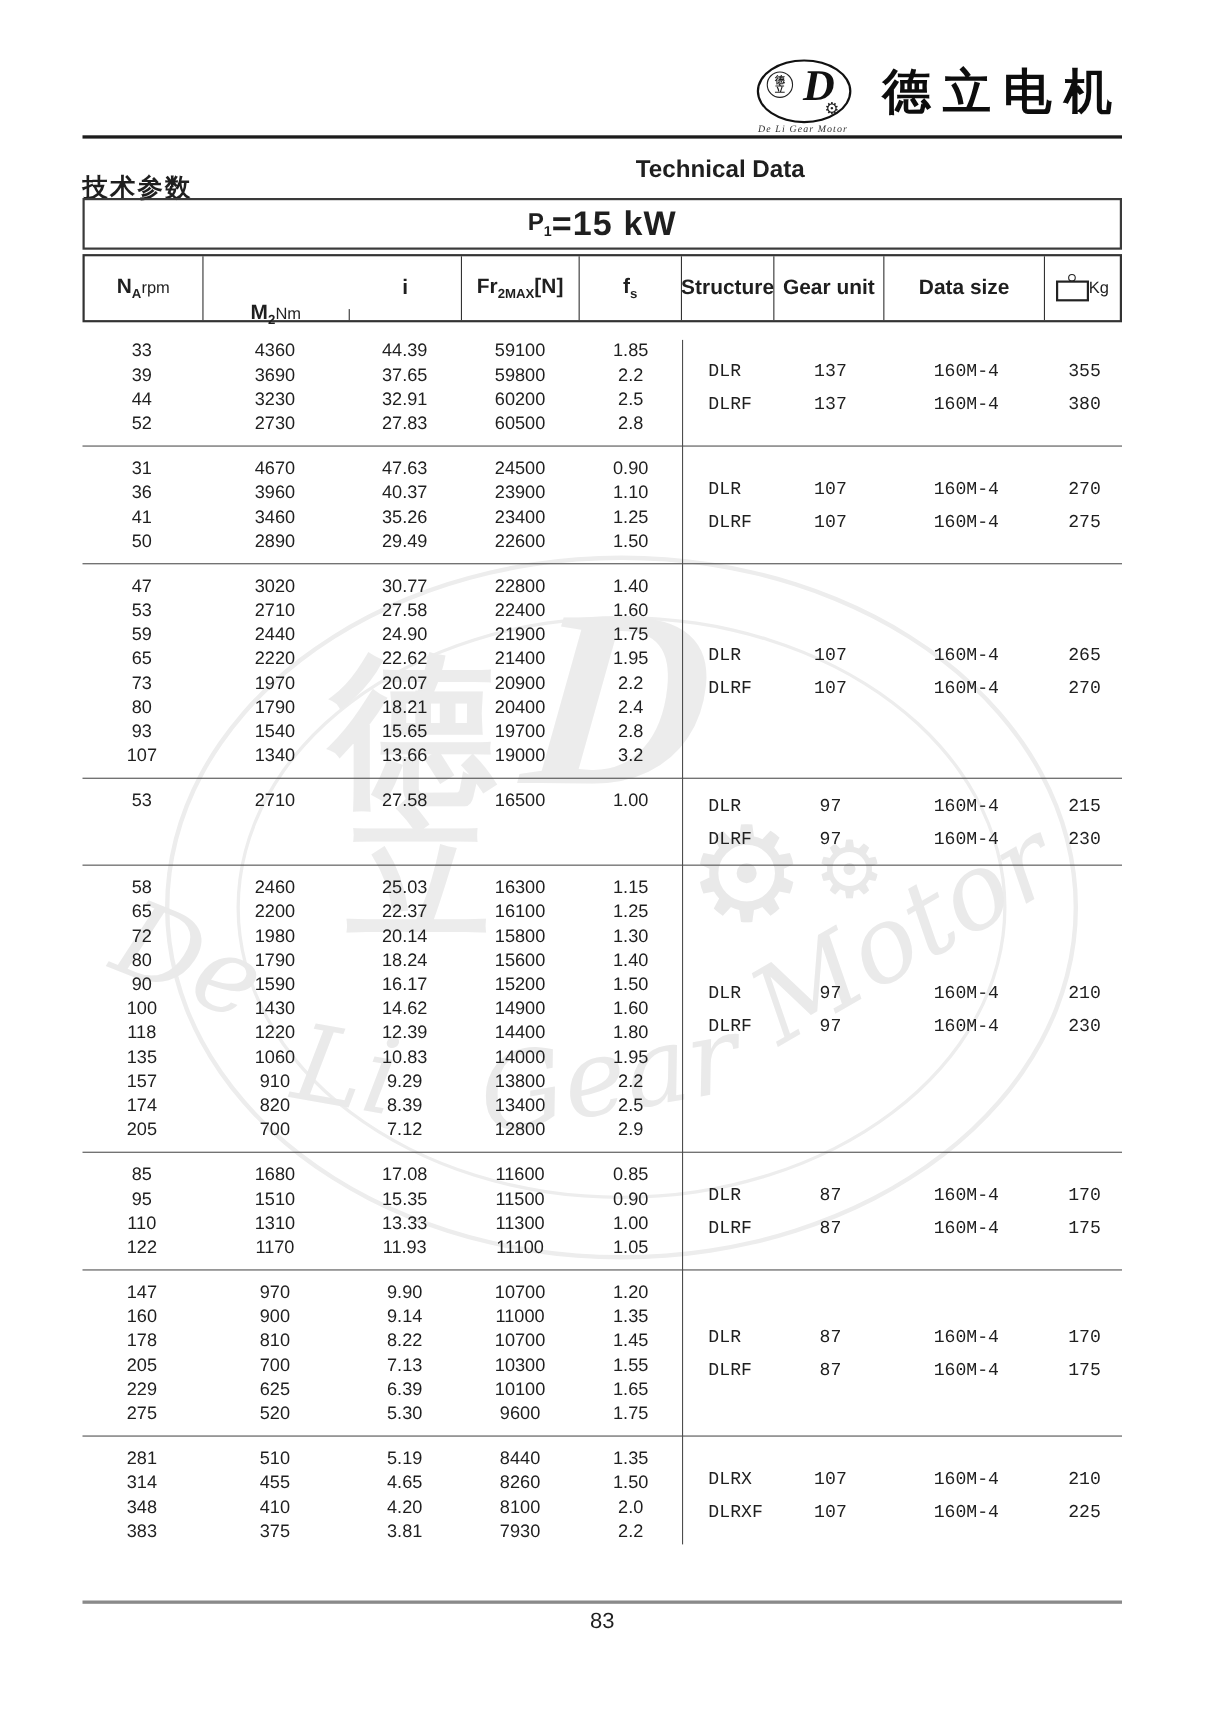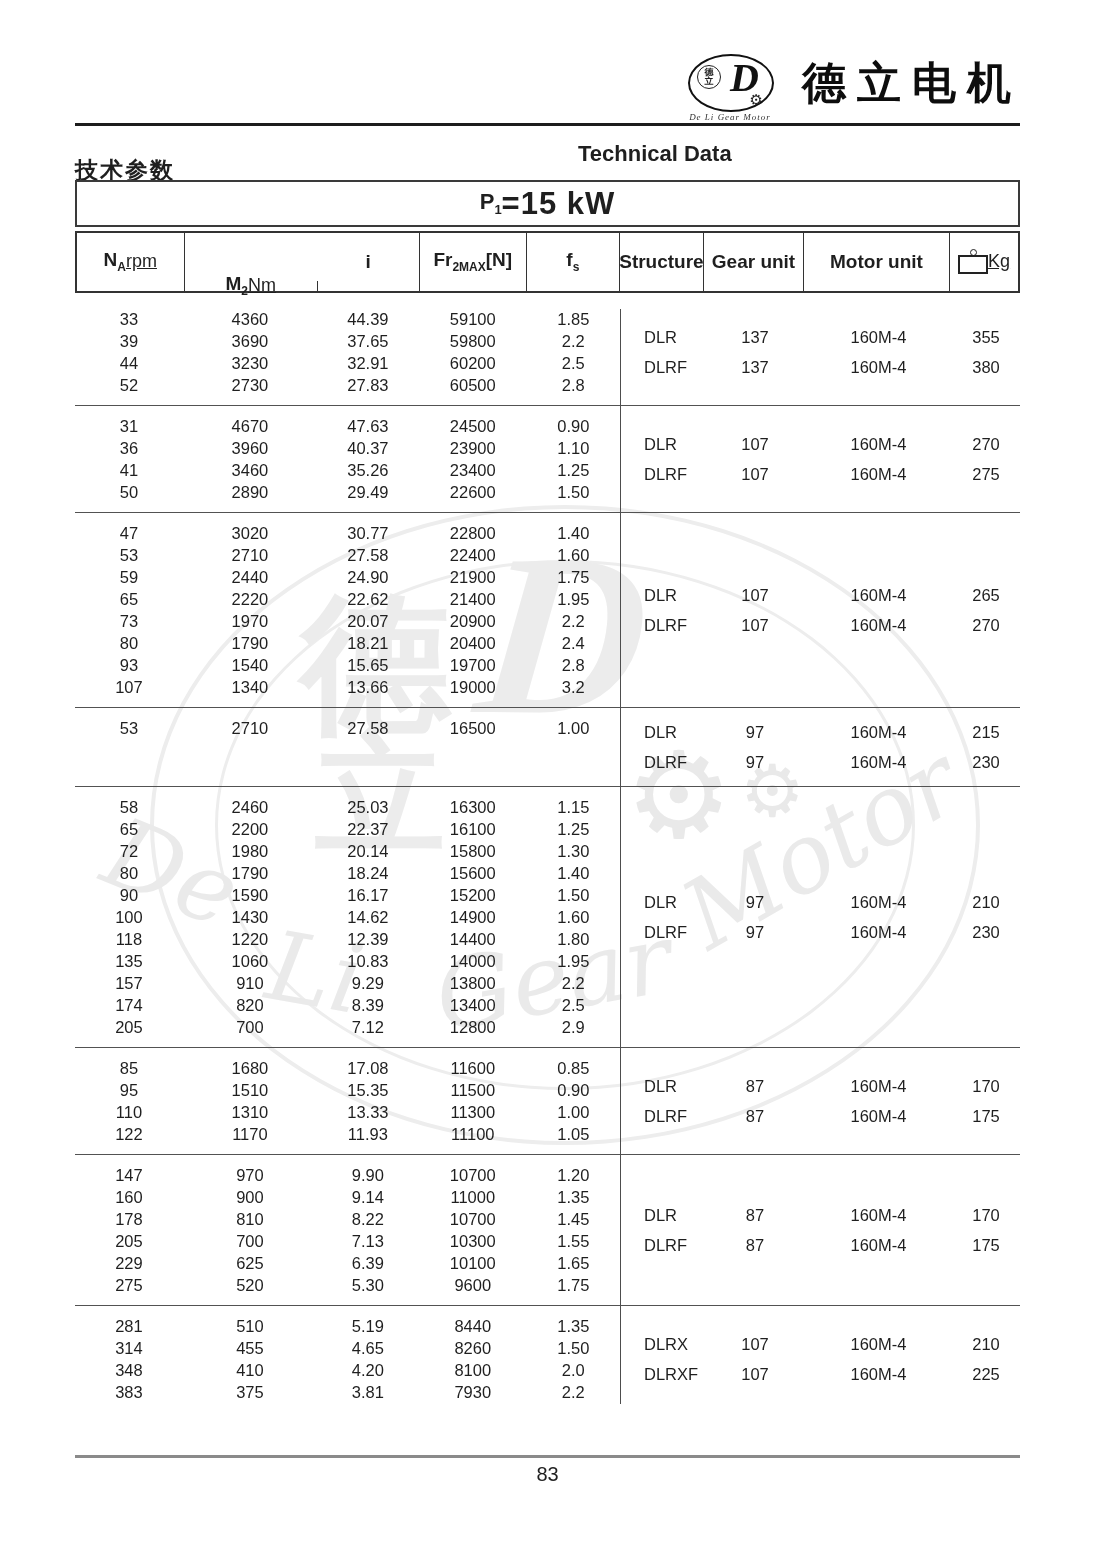--- a/index.html
+++ b/index.html
@@ -97,38 +97,38 @@
     border-right:1.5px solid #333;
     display:flex; flex-direction:row; align-items:center; justify-content:center;
     text-align:left;
   }
   .th:last-child { border-right:none; }
   .th-na{width:11.43%;} .th-m2{width:14.18%;margin-top:48px;} .th-i{width:10.79%;}
   .th-fr{width:11.43%;} .th-fs{width:9.84%;} .th-st{width:8.99%;}
   .th-gu{width:10.58%;} .th-ms{width:15.56%;} .th-kg{width:7.2%;}
   .th-main { font-weight:bold; font-size:19px; line-height:1.1; }
   .th-main sub { font-size:12px; }
-  .th-unit { font-size:18px; line-height:1.2;text-decoration:underline; }
+  .th-unit { font-size:15px; line-height:1.2; }
   .weight-icon { display:flex; flex-direction:column; align-items:center; margin-bottom:1px; }
   .weight-knob { width:7px; height:7px; border:1.5px solid #222; border-radius:50%; background:#fff; }
   .weight-body { width:30px; height:19px; border:2px solid #222; margin-top:-1px; background:transparent; }
 
   
   .data-area { position:absolute; left:75px; top:293px; width:945px; z-index:1; }
   .vline { position:absolute; left:57.67%; top:16px; bottom:8px; width:1.5px; background:#4d4d4d; }
   .group { display:flex; border-bottom:1.5px solid #525252; padding:9px 0; }
   .group.first { padding-top:15px; }
   .group.last { border-bottom:none; }
   .rows { width:57.67%; }
   .row { display:flex; height:22px; align-items:center; font-size:16.5px; }
   .row .c { display:block; text-align:center; }
   .c-na{width:19.8%;} .c-m2{width:24.6%;} .c-i{width:18.7%;}
   .c-fr{width:19.8%;} .c-fs{width:17.1%;}
   .structs { width:42.33%; display:flex; flex-direction:column; justify-content:center; }
-  .srow { display:flex; height:30px; align-items:center; font-size:16.5px; }
+  .srow { display:flex; height:30px; align-items:center; font-size:16.5px;font-family:Liberation Mono, monospace; }
   .c-st{width:21.25%; text-align:left; padding-left:24px;}
   .c-gu{width:25%; text-align:center;}
   .c-ms{width:36.75%; text-align:center;}
   .c-kg{width:17%; text-align:center;}
 
   
   .footer-rule { position:absolute; left:75px; top:1455px; width:945px; height:2.5px; background:#8a8a8a; z-index:2; }
   .page-number { position:absolute; left:75px; top:1463px; width:945px; text-align:center; font-size:20px; z-index:2; }
 </style>
 </head>
@@ -190,21 +190,21 @@
   <div class="th th-fs">
     <div class="th-main"><span>f</span><sub>s</sub></div>
   </div>
   <div class="th th-st">
     <div class="th-main">Structure</div>
   </div>
   <div class="th th-gu">
     <div class="th-main">Gear unit</div>
   </div>
   <div class="th th-ms">
-    <div class="th-main">Motor unit</div>
+    <div class="th-main">Data size</div>
   </div>
   <div class="th th-kg">
     <div class="weight-icon">
       <div class="weight-knob"></div>
       <div class="weight-body"></div>
     </div>
     <div class="th-unit">Kg</div>
   </div>
 </div>
 

